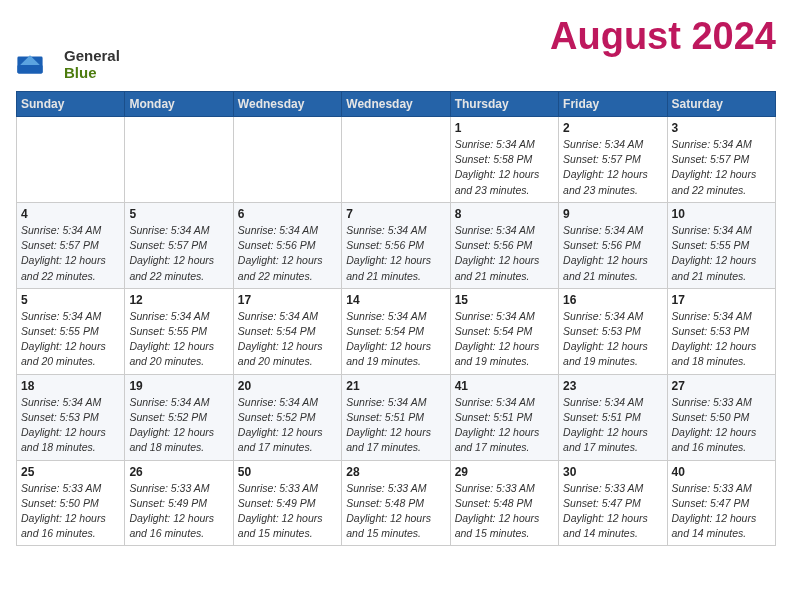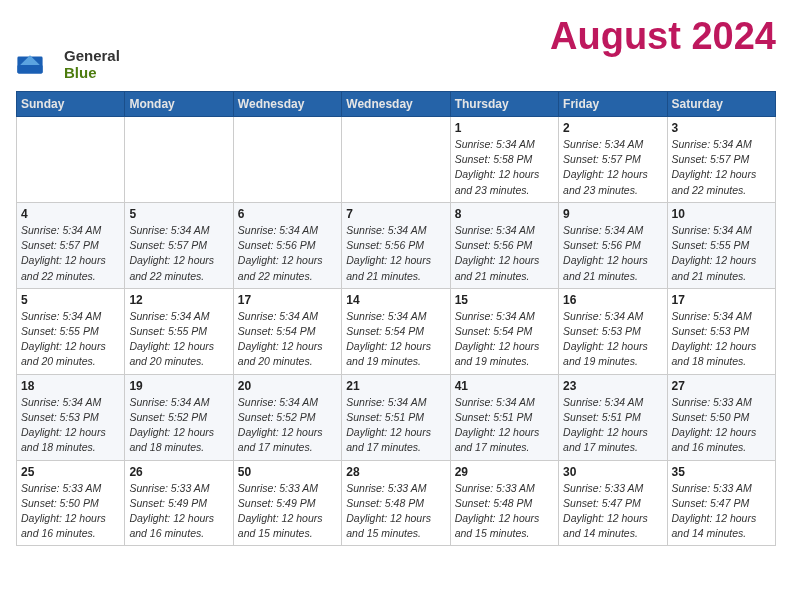--- a/index.html
+++ b/index.html
@@ -315,20 +315,20 @@
           Sunrise: 5:33 AM<br>Sunset: 5:48 PM<br>Daylight: 12 hours and 15 minutes.
         </div>
       </td>
         <td>
         <span class="day-number">30</span>
         <div class="day-info">
           Sunrise: 5:33 AM<br>Sunset: 5:47 PM<br>Daylight: 12 hours and 14 minutes.
         </div>
       </td>
         <td>
-        <span class="day-number">35</span>
+        <span class="day-number">40</span>
         <div class="day-info">
           Sunrise: 5:33 AM<br>Sunset: 5:47 PM<br>Daylight: 12 hours and 14 minutes.
         </div>
       </td>
       </tr>
     </tbody>
 </table>
 
 </body></html>

